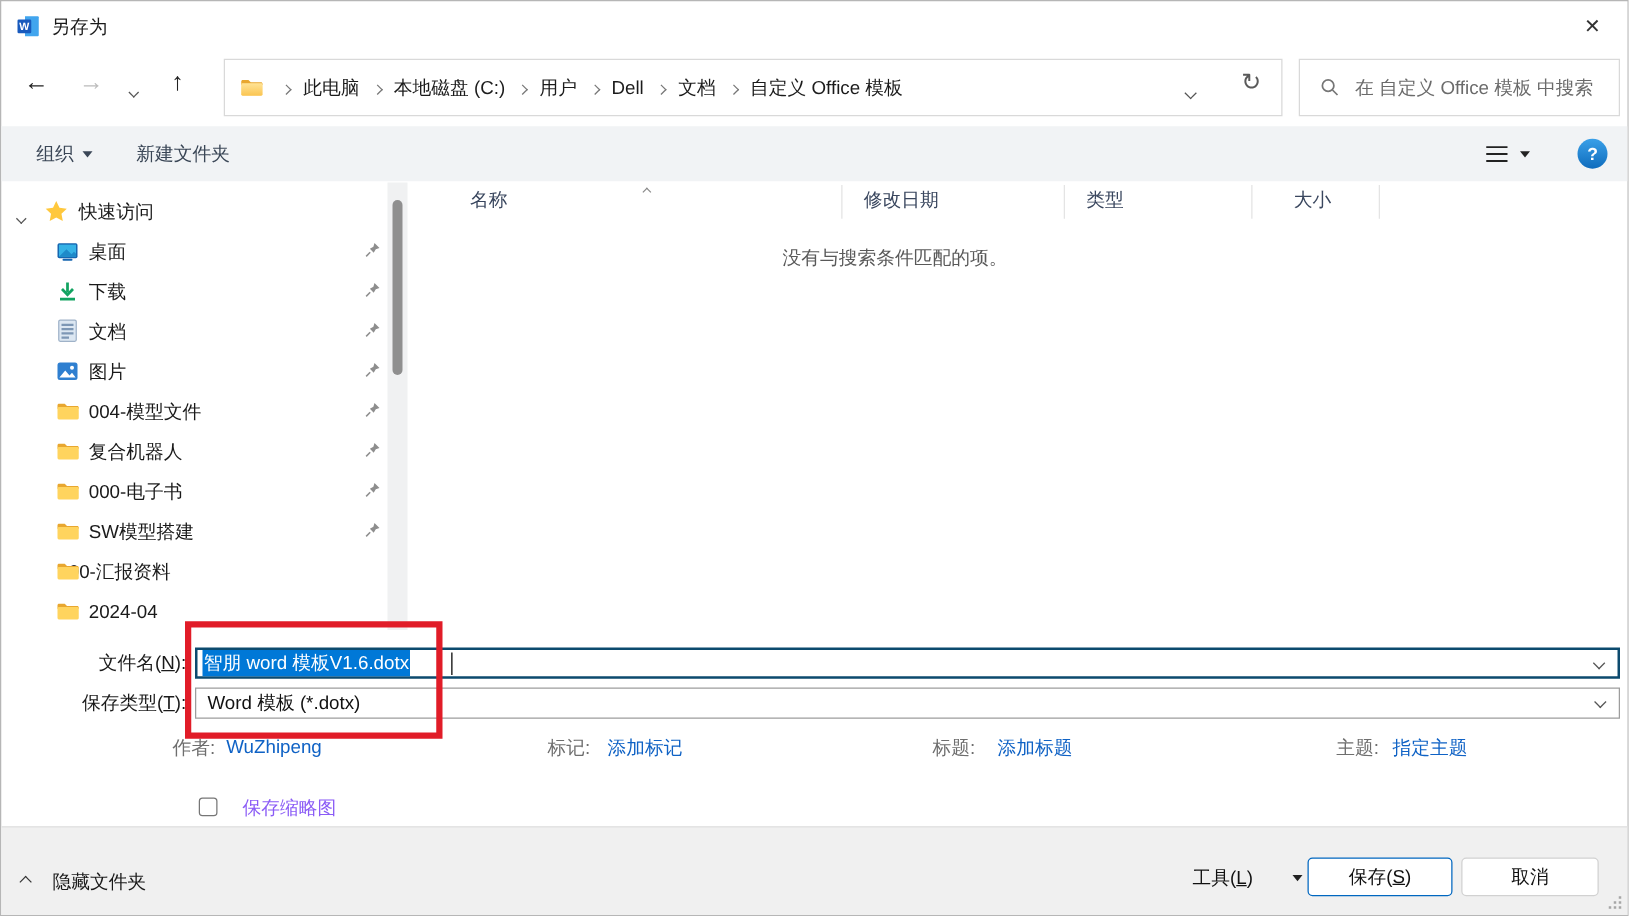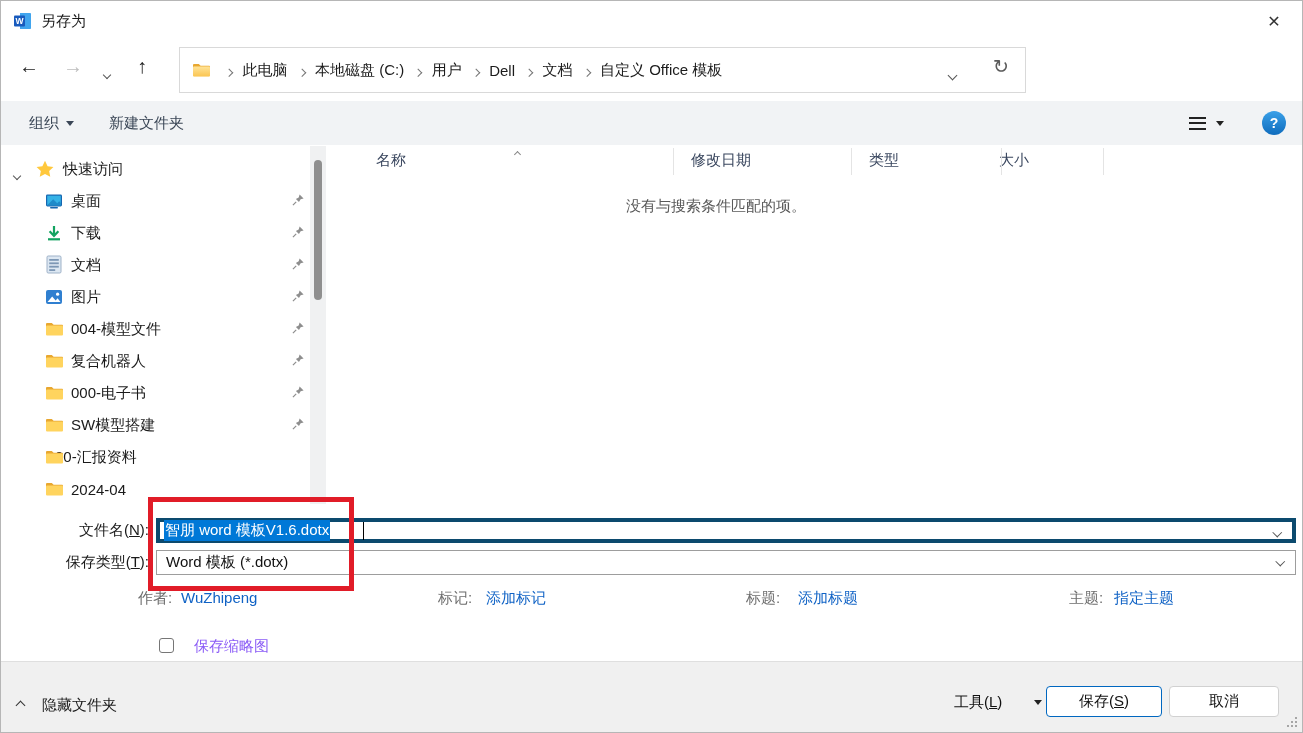--- a/index.html
+++ b/index.html
@@ -55,21 +55,21 @@
   
   .col-h { position:absolute; top:150px; color:#39465e; cursor:pointer; white-space:nowrap; }
   .col-sep { position:absolute; top:147px; width:1px; height:27px; background:#e4e4e4; }
   .sort-caret { position:absolute; left:514px; top:142px; }
   .sort-caret .chev { width:5px; height:5px; border-color:#888; }
   .empty-msg { position:absolute; left:480px; top:196px; width:470px; text-align:center; color:#595959; }
 
   
   .fld-label { position:absolute; text-align:right; width:110px; left:38px; }
   .combo { position:absolute; left:155px; width:1140px; height:25px; background:#fff; display:flex; align-items:center; cursor:text; }
-  .combo.focus { border:4px solid #0c4a6e;gap:32px; }
+  .combo.focus { border:2px solid #0c4a6e;gap:32px; }
   .combo.plain { border:1px solid #9d9d9d; }
   .combo .chev { width:6.5px; height:6.5px; border-color:#555; transform:rotate(45deg); position:absolute; right:12px; top:7px; cursor:pointer; }
   .sel-text { margin-left:4px; background:#0078d7; color:#fff; padding:1px 1px; white-space:nowrap; }
   .caret-line { width:1px; height:18px; background:#000; margin-left:1px; }
   .combo-text { margin-left:9px; color:#111; white-space:nowrap; }
   .red-annotation { left:147px; top:496px; width:206px; height:94px; border:5px solid #e11c28; z-index:40; pointer-events:none; }
 
   .meta-label { position:absolute; top:588px; color:#6e6e6e; }
   .meta-link { position:absolute; top:588px; color:#0f62c5; cursor:pointer; }
   .checkbox { position:absolute; left:158px; top:637px; width:15px; height:15px; border:1px solid #767676; border-radius:3px; background:#fff; cursor:pointer; }
@@ -134,20 +134,29 @@
     <span class="crumb-sep"><span class="chev right"></span></span>
     <span class="crumb">Dell</span>
     <span class="crumb-sep"><span class="chev right"></span></span>
     <span class="crumb">文档</span>
     <span class="crumb-sep"><span class="chev right"></span></span>
     <span class="crumb">自定义 Office 模板</span>
   </div>
   <span class="bc-chev"><span class="chev down" style="width:7px;height:7px;"></span></span>
   <span class="refresh-btn">↻</span>
 
+  <div class="abs search-box">
+    <span>
+      <svg width="16" height="16" viewBox="0 0 16 16">
+          <circle cx="6.5" cy="6.5" r="4.6" fill="none" stroke="#767676" stroke-width="1.4"></circle>
+          <line x1="10" y1="10" x2="14" y2="14" stroke="#767676" stroke-width="1.4"></line>
+        </svg>
+    </span>
+    <span class="search-ph">在 自定义 Office 模板 中搜索</span>
+  </div>
 
   <div class="abs toolbar">
     <div class="tb-btn" style="left:28px;">
       <span>组织</span>
         <span class="tri-down"></span>
     </div>
     <div class="tb-btn" style="left:108px;">
       <span>新建文件夹</span>
     </div>
     <div class="tb-btn" style="left:1188px;">
@@ -325,21 +334,21 @@
   </div>
 
   <div class="abs scroll-track">
     <div class="scroll-thumb"></div>
   </div>
 
   <span class="sort-caret"><span class="chev up"></span></span>
   <span class="col-h" style="left:375px;">名称</span>
   <span class="col-h" style="left:690px;">修改日期</span>
   <span class="col-h" style="left:868px;">类型</span>
-  <span class="col-h" style="left:998px;text-align:right;">大小</span>
+  <span class="col-h" style="left:1034px;text-align:right;">大小</span>
   <span class="col-sep" style="left:672px;"></span>
   <span class="col-sep" style="left:850px;"></span>
   <span class="col-sep" style="left:1000px;"></span>
   <span class="col-sep" style="left:1102px;"></span>
 
   <div class="empty-msg">没有与搜索条件匹配的项。</div>
 
   <label class="fld-label" style="top:520px;"><span>文件名(</span><span class="u">N</span><span>):</span></label>
   <div class="combo focus" style="top:517px;">
     <span class="sel-text">智朋 word 模板V1.6.dotx</span>

